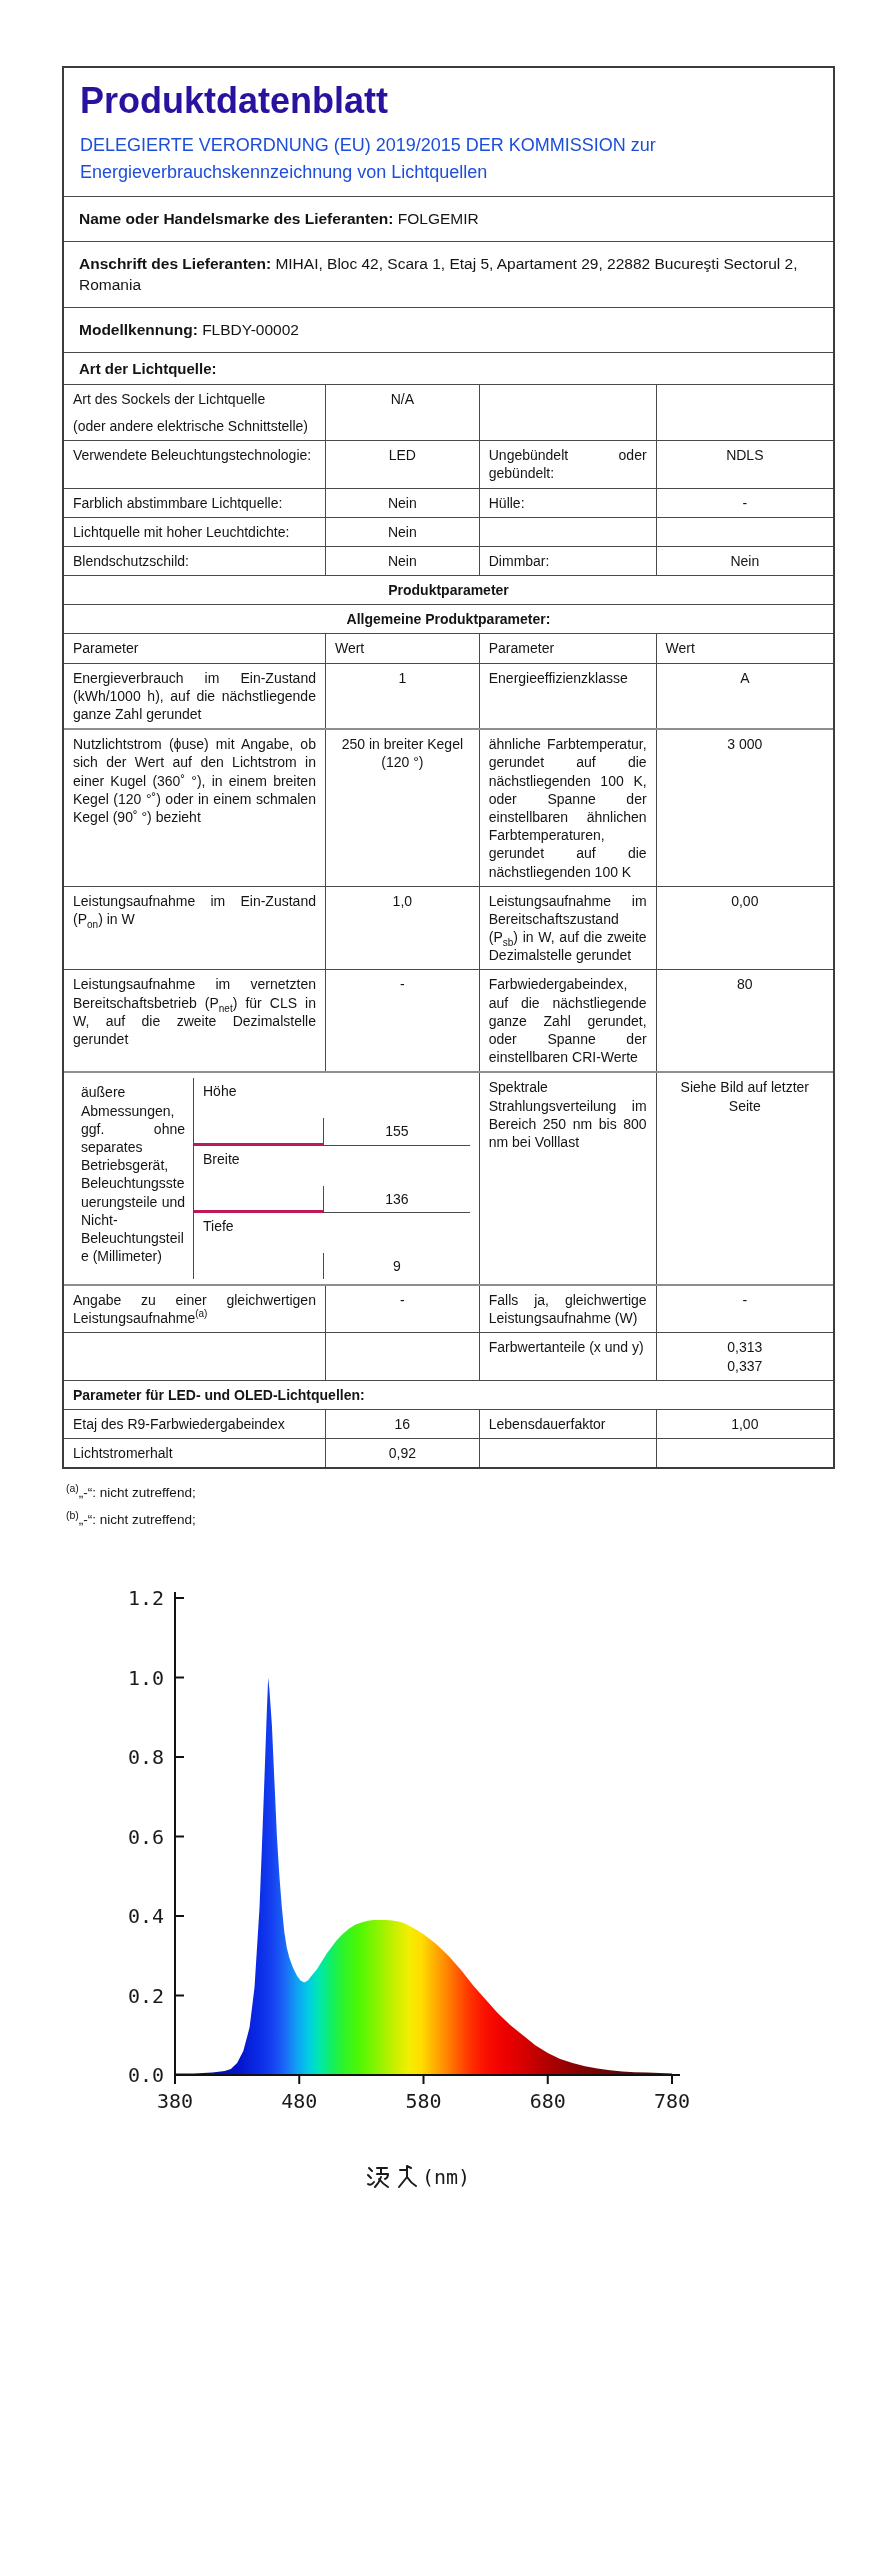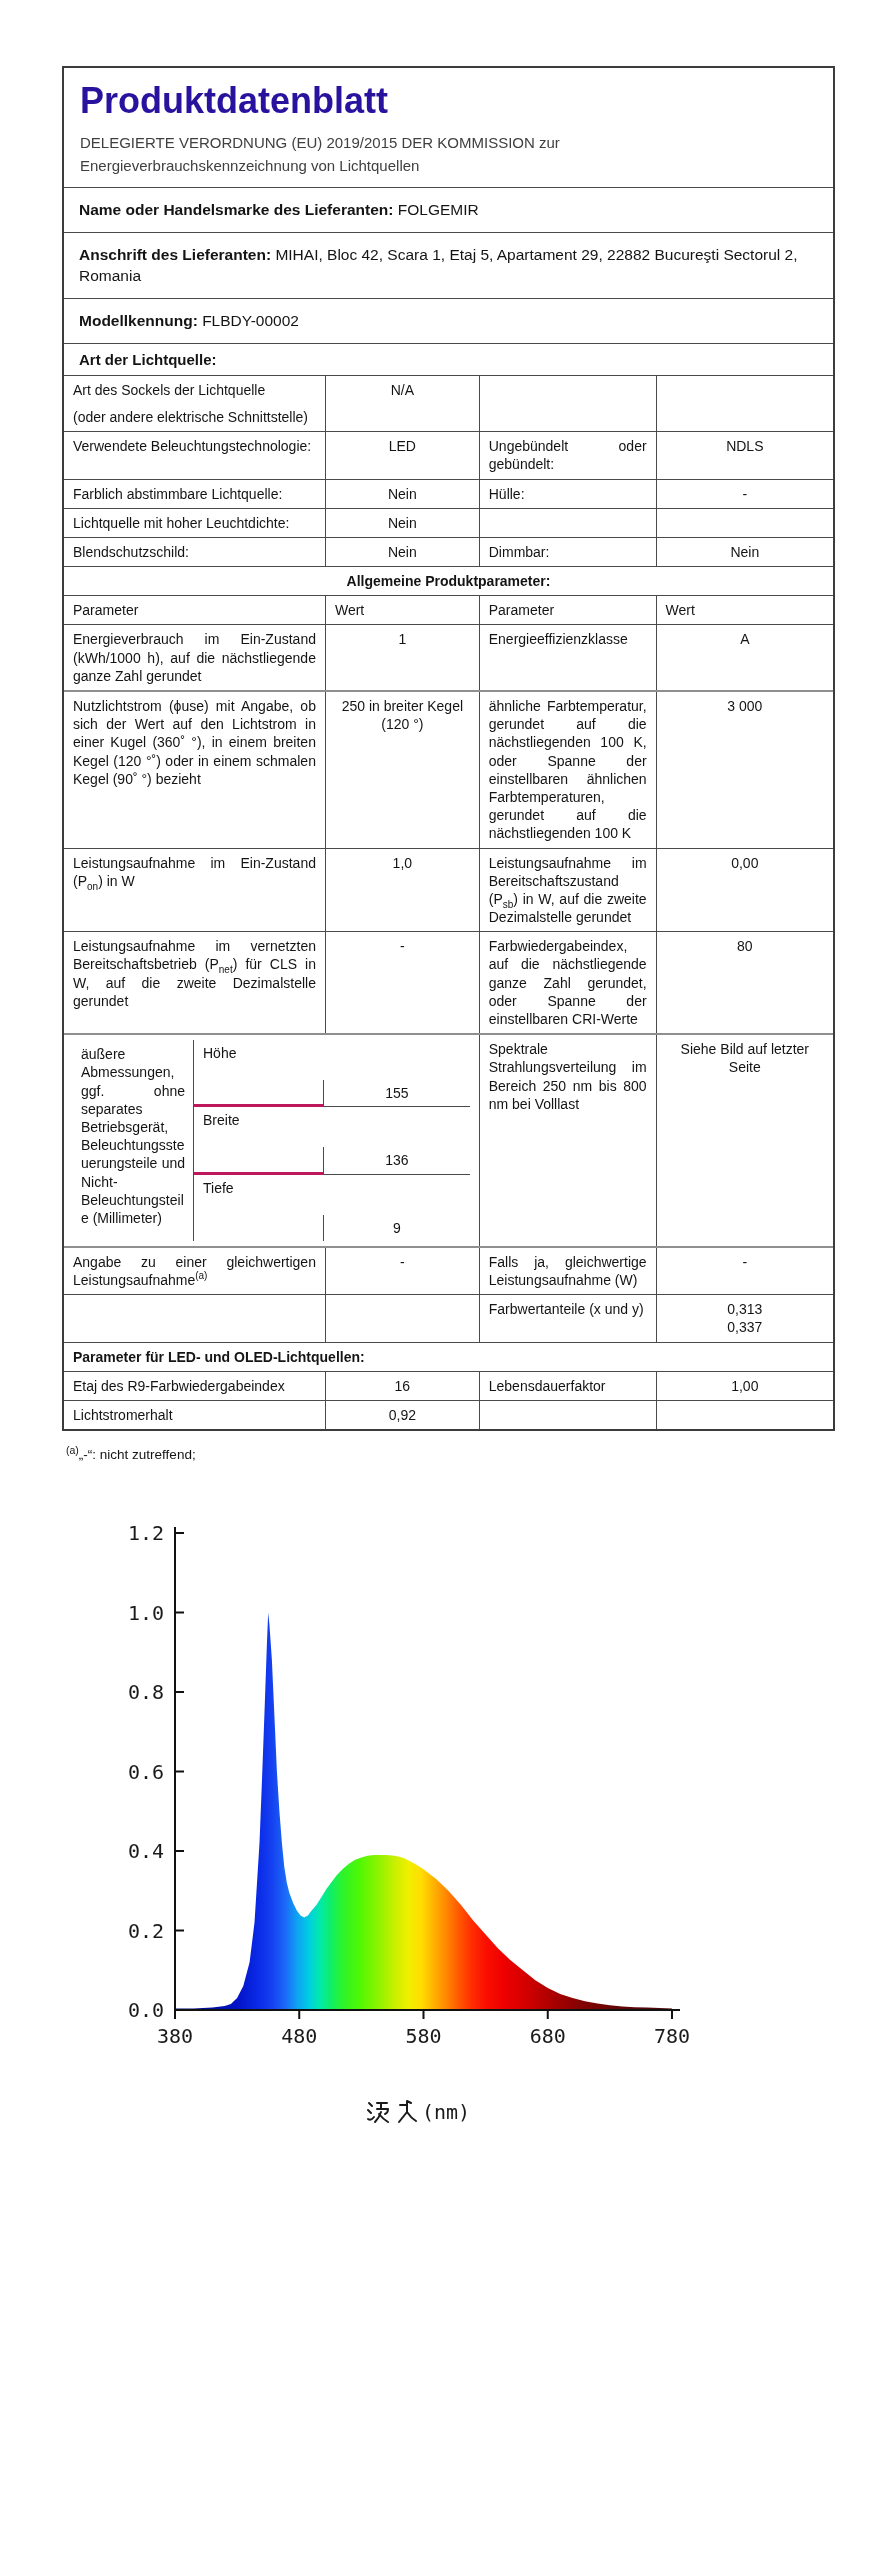--- a/index.html
+++ b/index.html
@@ -2,21 +2,21 @@
 <html><head>
 <meta charset="utf-8">
 <style>
   html,body{margin:0;padding:0;background:#ffffff;}
   .page{position:relative;width:895px;height:2560px;background:#ffffff;overflow:hidden;
         font-family:"Liberation Sans",sans-serif;color:#141414;}
   .doc{margin:66px 60px 0 62px;border:2px solid #3c3c3c;}
   .cell{border-bottom:1px solid #4a4a4a;}
   .title-block{padding:12px 16px 10px 16px;}
   .title-block h1{margin:0 0 10px 0;font-size:36px;font-weight:bold;color:#29129e;letter-spacing:0;}
-  .sub{margin:0;font-size:15px;line-height:1.5;color:#404040;}
+  .sub{margin:0;font-size:18px;line-height:1.5;color:#1d4ed8;}
   .kv{padding:11px 15px;font-size:15.5px;line-height:1.4;}
   .kv .b{font-weight:bold;}
   .sec{padding:7px 15px;font-size:15px;font-weight:bold;}
   table.params{width:100%;border-collapse:collapse;table-layout:fixed;font-size:14px;}
   table.params td{border:1px solid #4a4a4a;vertical-align:top;padding:5px 9px;line-height:1.3;word-wrap:break-word;}
   table.params tr td:first-child{border-left:none;}
   table.params tr td:last-child{border-right:none;}
   table.params tr:first-child td{border-top:none;}
   table.params tr:last-child td{border-bottom:none;}
   td.p{text-align:justify;}
@@ -116,20 +116,23 @@
         <td class="v"></td>
       </tr>
 
       <tr>
         <td class="p">Blendschutzschild:</td>
         <td class="v">Nein</td>
         <td class="p">Dimmbar:</td>
         <td class="v">Nein</td>
       </tr>
 
+      <tr>
+        <td class="hdr" colspan="4">Produktparameter</td>
+      </tr>
 
       <tr>
         <td class="hdr" colspan="4">Allgemeine Produktparameter:</td>
       </tr>
 
       <tr>
         <td>Parameter</td>
         <td>Wert</td>
         <td>Parameter</td>
         <td>Wert</td>
@@ -212,20 +215,21 @@
         <td class="v">0,92</td>
         <td class="p"></td>
         <td class="v"></td>
       </tr>
     </tbody>
       </table>
   </div>
 
   <div class="footnotes">
     <div><sup>(a)</sup><span>„-“: nicht zutreffend;</span></div>
+    <div><sup>(b)</sup><span>„-“: nicht zutreffend;</span></div>
   </div>
 
   <div class="chart-wrap">
     <svg id="spectrum-svg" width="770" height="650" viewBox="0 0 770 650" xmlns="http://www.w3.org/2000/svg">
       <defs>
         <linearGradient id="spec-grad" x1="0" y1="0" x2="1" y2="0">
             <stop offset="0.00%" stop-color="#000a6e"></stop>
             <stop offset="12.50%" stop-color="#0313c8"></stop>
             <stop offset="17.00%" stop-color="#0b2ce8"></stop>
             <stop offset="19.50%" stop-color="#1540f0"></stop>

